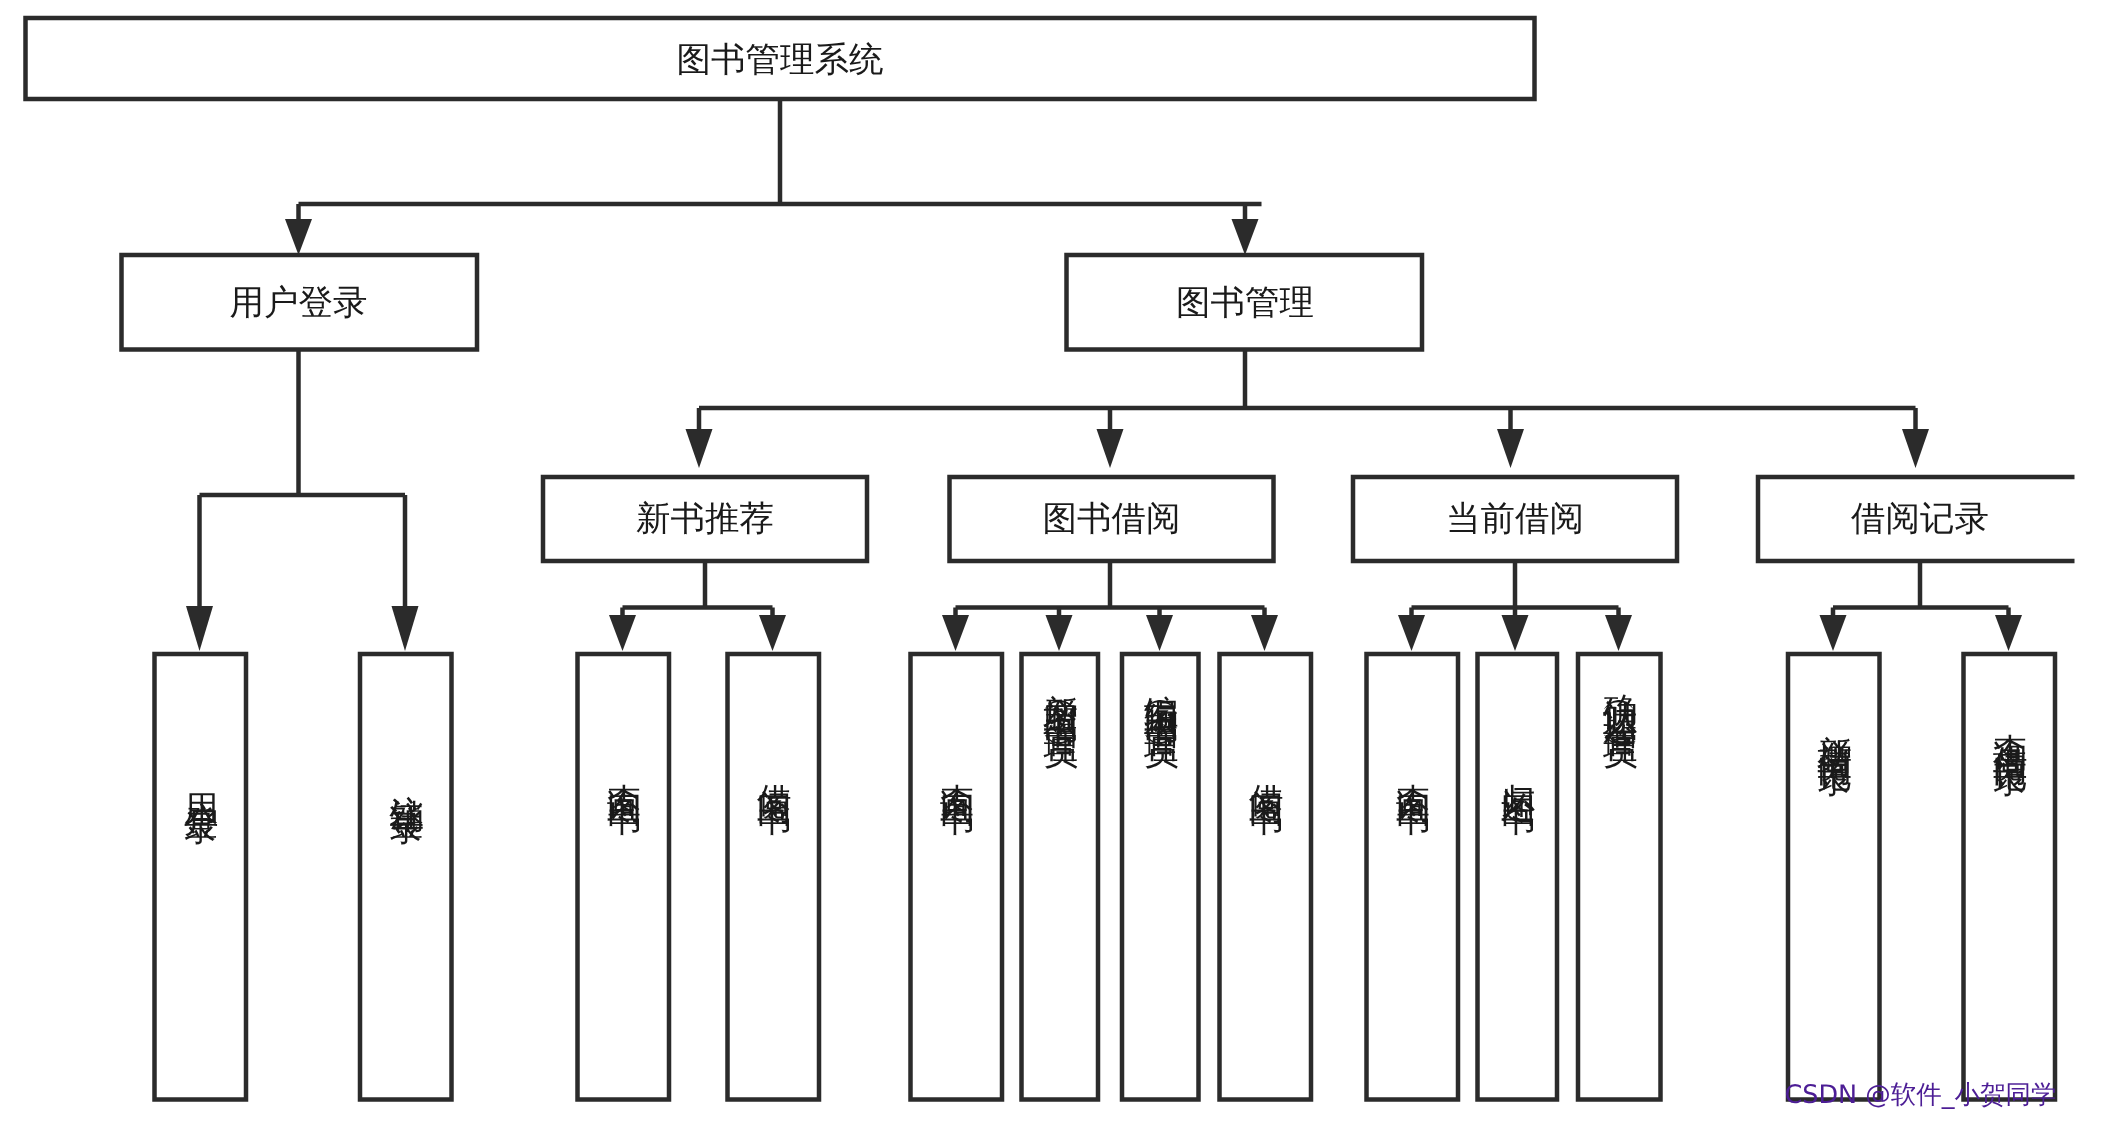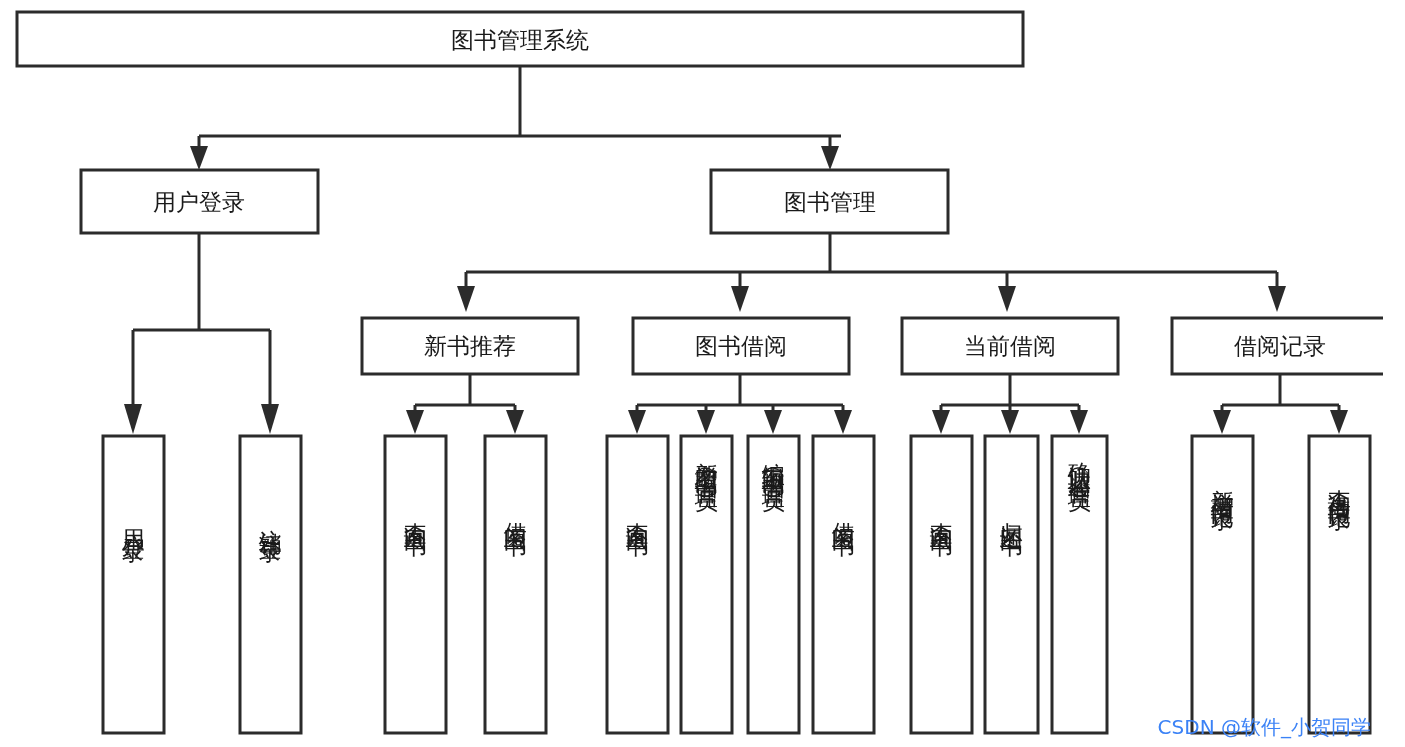--- a/index.html
+++ b/index.html
@@ -67,22 +67,22 @@
     line-height: 1.15;
     color: #1a1a1a;
     letter-spacing: 4px;
     white-space: nowrap;
   }
   .watermark {
     position: absolute;
     right: 12px;
     bottom: 6px;
     font-family: "DejaVu Sans", "Liberation Sans", sans-serif;
-    font-size: 20px;
-    color: #3b82f6;
+    font-size: 17px;
+    color: #4c1d95;
     white-space: nowrap;
     pointer-events: none;
   }
 </style>
 </head>
 <body>
 
 <div id="diagram-root">
 
   <svg id="tree-svg" viewBox="0 0 1405 747">

